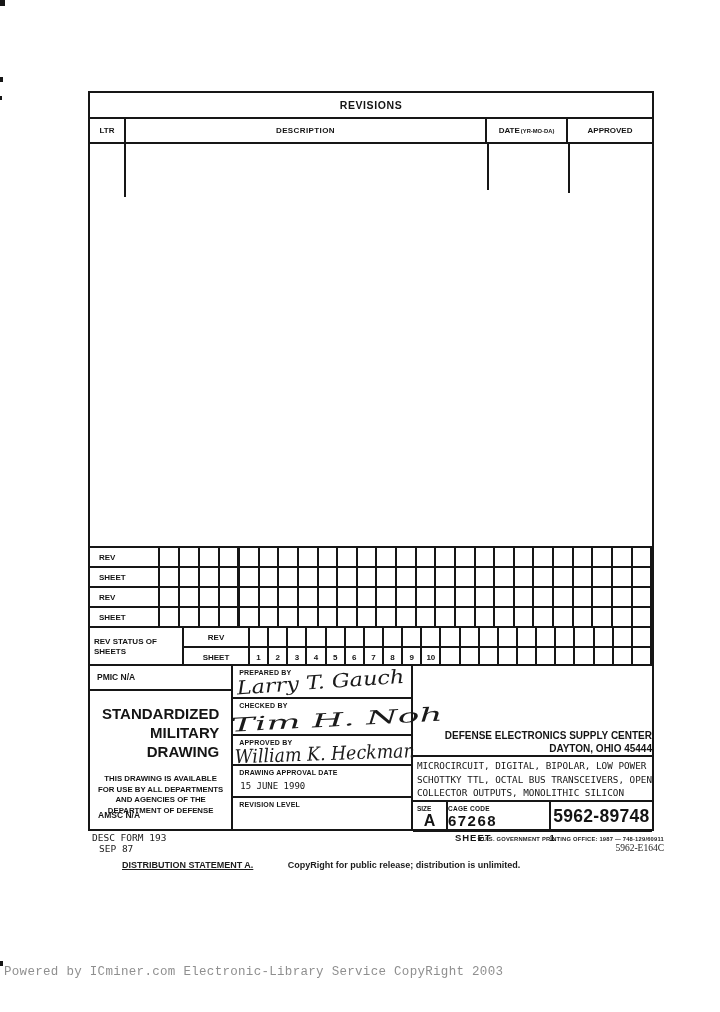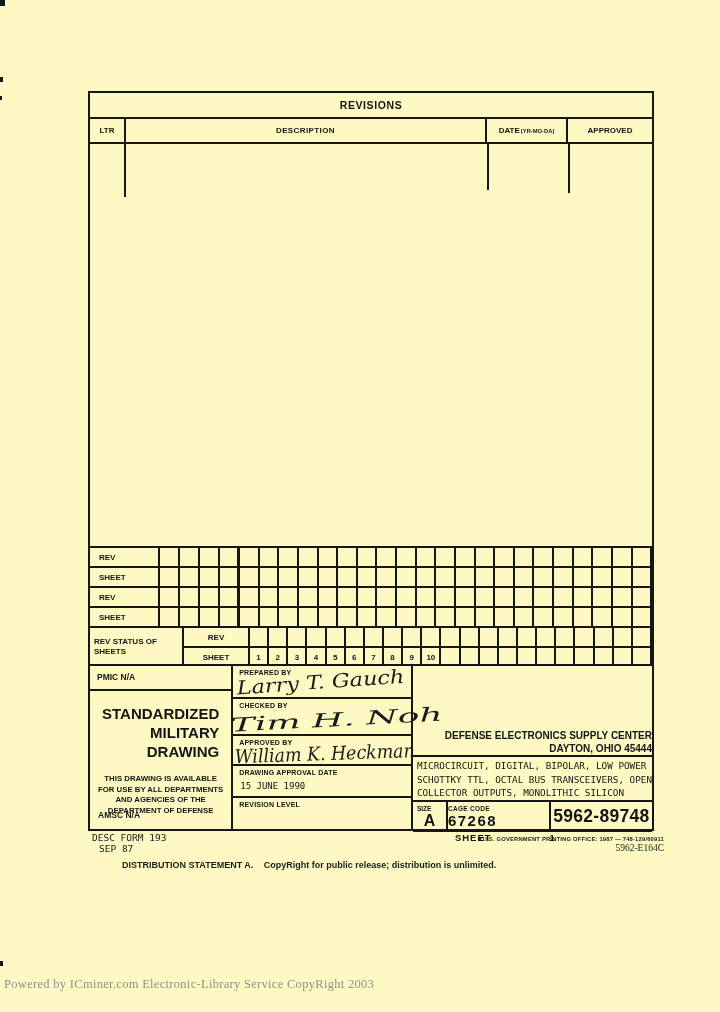--- a/index.html
+++ b/index.html
@@ -1,18 +1,18 @@
 <!DOCTYPE html>
 <html><head>
 <meta charset="utf-8">
 <style>
   * { box-sizing: border-box; }
   html,body { margin:0; padding:0; background:#e8e8e8; }
   .page {
-    position:relative; width:720px; height:1012px; background:#fef9c3;
+    position:relative; width:720px; height:1012px; background:#ffffff;
     font-family:"Liberation Sans", sans-serif; color:#141414; overflow:hidden;
     margin:0 auto;
   }
   .mark { position:absolute; background:#161616; }
 
   
   .form { position:absolute; left:88px; top:91px; width:566px; height:740px; border:2px solid #161616; }
 
   .rev-title { height:26px; border-bottom:2px solid #161616; display:flex; align-items:center; justify-content:center;
                font-weight:bold; font-size:10.5px; letter-spacing:.6px; }
@@ -76,23 +76,23 @@
   .sheet-row { flex:1; display:flex; align-items:center; font-weight:bold; font-size:9.5px; }
   .sheet-row .lbl { margin-left:42px; letter-spacing:1px; }
   .sheet-row .val { margin-left:58px; }
 
   
   .form-id { position:absolute; left:92px; top:833px; font-family:"DejaVu Sans Mono", monospace; font-size:9.5px; line-height:10.5px; color:#1c1c1c; }
   .form-id .l2 { padding-left:7px; }
   .gpo { position:absolute; right:56px; top:836px; font-size:5.8px; font-weight:bold; color:#1c1c1c; letter-spacing:.2px; }
   .doccode { position:absolute; right:56px; top:843px; font-family:Liberation Serif, serif; font-size:9.5px; color:#1c1c1c; }
   .distribution { position:absolute; left:110px; top:860px; font-size:9px; font-weight:bold; color:#1c1c1c; }
-  .distribution .dl { margin-right:8px;padding-left:12px; }
-  .watermark { position:absolute; left:4px; top:965px; font-family:Liberation Serif, serif;
-               font-size:12.5px; color:#8f8f8f; letter-spacing:.3px; white-space:nowrap;margin-top:12px; }
+  .distribution .dl { text-decoration:underline; margin-right:32px;padding-left:12px; }
+  .watermark { position:absolute; left:4px; top:965px; font-family:Liberation Mono, monospace;
+               font-size:12.5px; color:#8f8f8f; letter-spacing:.3px; white-space:nowrap; }
 </style>
 </head>
 <body>
 
 <div class="page">
 
   <div class="mark" style="left:0;top:0;width:5px;height:6px;"></div>
   <div class="mark" style="left:0;top:77px;width:3px;height:5px;"></div>
   <div class="mark" style="left:0;top:96px;width:2px;height:4px;"></div>
   <div class="mark" style="left:0;top:961px;width:3px;height:5px;"></div>

